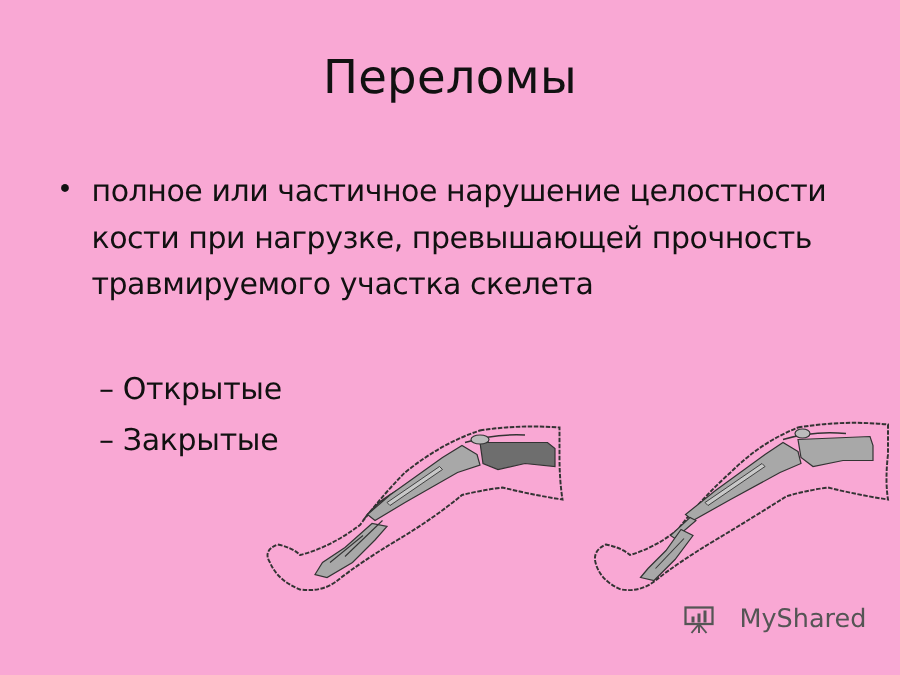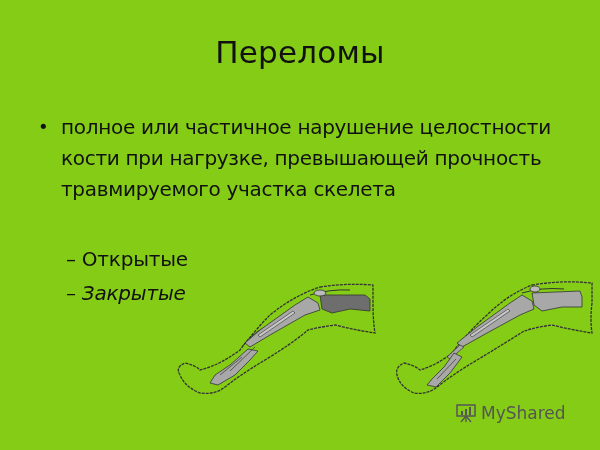--- a/index.html
+++ b/index.html
@@ -12,21 +12,21 @@
       height: 450px;
       position: relative;
       overflow: hidden;
       font-family: "DejaVu Sans", "Liberation Sans", sans-serif;
       color: #111111;
     }
     .slide {
       position: absolute;
       left: 0; top: 0;
       width: 600px; height: 450px;
-      background: #84cc16;
+      background: #f9a8d4;
     }
     .title {
       position: absolute;
       left: 0; top: 34px;
       width: 600px;
       text-align: center;
       font-size: 31px;
       letter-spacing: 0.2px;
       color: #111;
     }
@@ -48,21 +48,21 @@
       line-height: 31px;
       letter-spacing: -0.3px;
     }
     .sub-item {
       position: absolute;
       left: 66px;
       font-size: 20px;
       letter-spacing: -0.2px;
     }
     .sub-1 { top: 247px; }
-    .sub-2 { top: 281px; font-style: italic; }
+    .sub-2 { top: 281px; }
     .sub-dash { margin-right: 6px; }
 
     .fig-label {
       position: absolute;
       font-family: "DejaVu Serif", "Liberation Serif", serif;
       font-weight: bold;
       font-size: 10px;
       color: #3b2a6e;
       letter-spacing: -0.2px;
     }
@@ -79,20 +79,21 @@
       position: absolute;
       left: 455px; top: 403px;
       display: flex;
       align-items: center;
       gap: 4px;
     }
     .watermark-text {
       font-family: "DejaVu Sans", "Liberation Sans", sans-serif;
       font-size: 17px;
       color: #555555;
+      margin-left: 12px;
     }
   </style>
 </head>
 <body>
 
 <div class="slide">
 
   <div class="title">Переломы</div>
 
   <div class="bullet-main">

